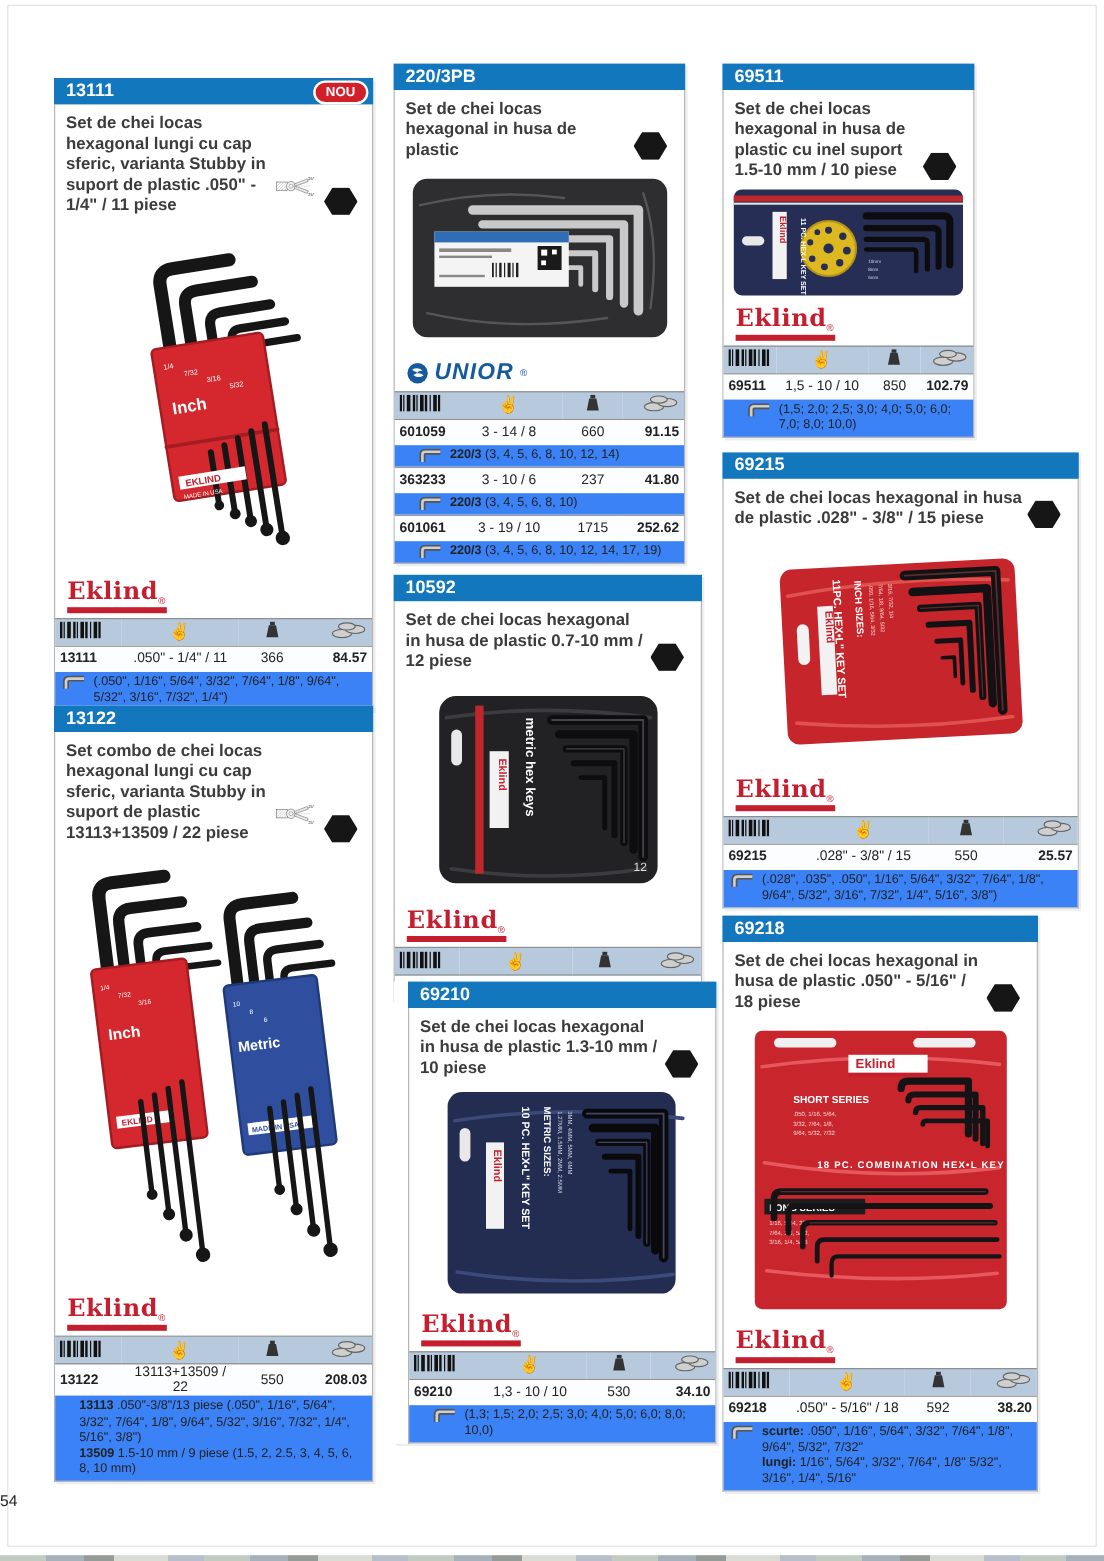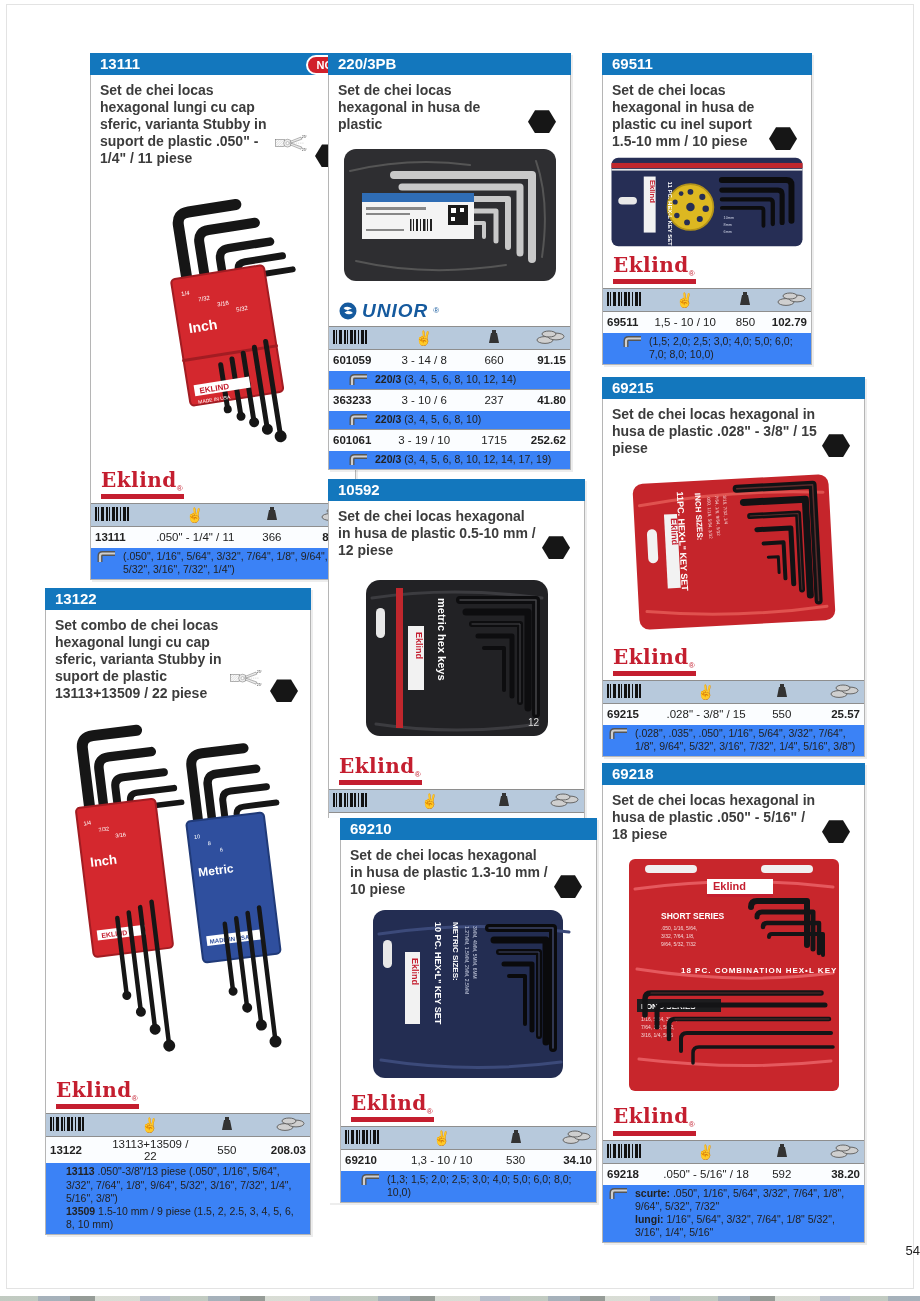--- a/index.html
+++ b/index.html
@@ -2,21 +2,21 @@
 <html><head>
 <meta charset="utf-8">
 <style>
   html,body{margin:0;padding:0;background:#fff;}
   #page{position:relative;width:920px;height:1301px;background:#fff;overflow:hidden;
         font-family:"Liberation Sans",sans-serif;}
   .page-frame{position:absolute;inset:4px 6px 12px 6px;border:1px solid #e3e3e3;pointer-events:none;}
   .page-edge{position:absolute;left:0;bottom:0;width:100%;height:5px;
      background:repeating-linear-gradient(90deg,#8fa08f 0 38px,#5d7283 38px 70px,#3f4a42 70px 95px,#b9c0b2 95px 140px,#7c8aa0 140px 170px);
      opacity:.55;}
-  .page-num{position:absolute;left:0;top:1243px;width:100%;text-align:right;
+  .page-num{position:absolute;left:0;top:1243px;width:100%;text-align:left;
      font-size:13px;color:#222;}
 
   
   .card{position:absolute;display:flex;flex-direction:column;background:#fff;
         box-shadow:2px 2px 0 rgba(0,0,0,.07);}
   .card-header{position:relative;height:22px;background:#1377bd;color:#fff;
         font-weight:bold;font-size:15px;line-height:22px;padding-left:10px;flex:none;}
   .badge-nou{position:absolute;right:4px;top:2px;height:14px;line-height:14px;
         background:#d1202a;color:#fff;font-size:11px;font-weight:bold;
         padding:1px 9px;border-radius:10px;border:2px solid #fff;}
@@ -59,21 +59,21 @@
   
   svg text{font-family:"Liberation Sans",sans-serif;}
   .keys path,.keys line{fill:none;stroke-linecap:round;stroke-linejoin:round;}
 </style>
 </head>
 <body>
 
 <div id="page">
 <div class="page-frame"></div>
 
-<div class="card" style="left:45px;top:53px;width:266px;height:527px;margin-left:45px;">
+<div class="card" style="left:45px;top:65px;width:266px;height:527px;">
   <div class="card-header">
     <span>13111</span>
     <span class="badge-nou">NOU</span>
   </div>
   <div class="card-body">
     <div class="desc-row">
       <p class="desc">Set de chei locas hexagonal lungi cu cap sferic, varianta Stubby in suport de plastic .050" - 1/4" / 11 piese</p>
       <div class="icon-col">
         <svg width="72" height="46" viewBox="0 0 74 48">
           <defs>
@@ -485,21 +485,21 @@
         </table>
   </div>
 </div>
 
 <div class="card" style="left:328px;top:479px;width:257px;height:356px;">
   <div class="card-header">
     <span>10592</span>
   </div>
   <div class="card-body">
     <div class="desc-row">
-      <p class="desc">Set de chei locas hexagonal in husa de plastic 0.5-10 mm / 12 piese</p>
+      <p class="desc">Set de chei locas hexagonal in husa de plastic 0.7-10 mm / 12 piese</p>
       <div class="icon-col" style="width:34px">
             <div class="hexagon"></div>
           </div>
     </div>
     <div class="img-zone">
       <svg width="210" height="168" viewBox="0 0 210 168" class="keys">
         <rect x="14" y="6" width="182" height="156" rx="14" fill="#222225"></rect>
         <path d="M20 24 q80 -12 170 0 M24 150 q80 12 162 0" stroke="#3c3c40" stroke-width="3" fill="none"></path>
         <rect x="24" y="34" width="9" height="30" rx="4.5" fill="#e8e8e8"></rect>
         <rect x="44" y="14" width="7" height="140" fill="#c0272d"></rect>
@@ -762,21 +762,21 @@
                   </svg>
         <span>(1,5; 2,0; 2,5; 3,0; 4,0; 5,0; 6,0; 7,0; 8,0; 10,0)</span>
                 </div>
               </td>
             </tr>
     </tbody>
         </table>
   </div>
 </div>
 
-<div class="card" style="left:602px;top:377px;width:263px;height:380px;">
+<div class="card" style="left:602px;top:377px;width:297px;height:380px;">
   <div class="card-header">
     <span>69215</span>
   </div>
   <div class="card-body">
     <div class="desc-row">
       <p class="desc">Set de chei locas hexagonal in husa de plastic .028" - 3/8" / 15 piese</p>
       <div class="icon-col" style="width:34px">
             <div class="hexagon"></div>
           </div>
     </div>

